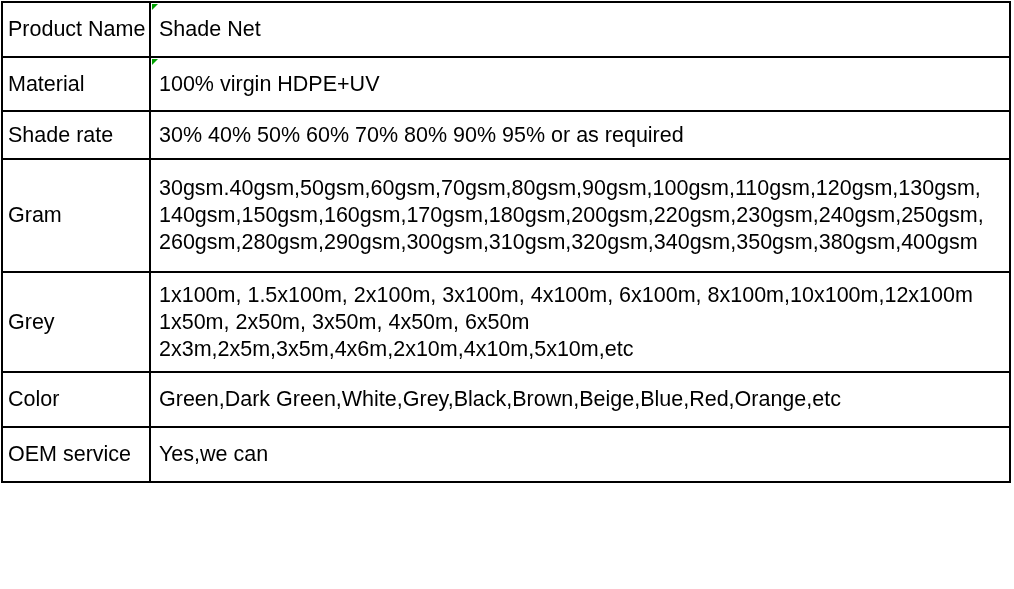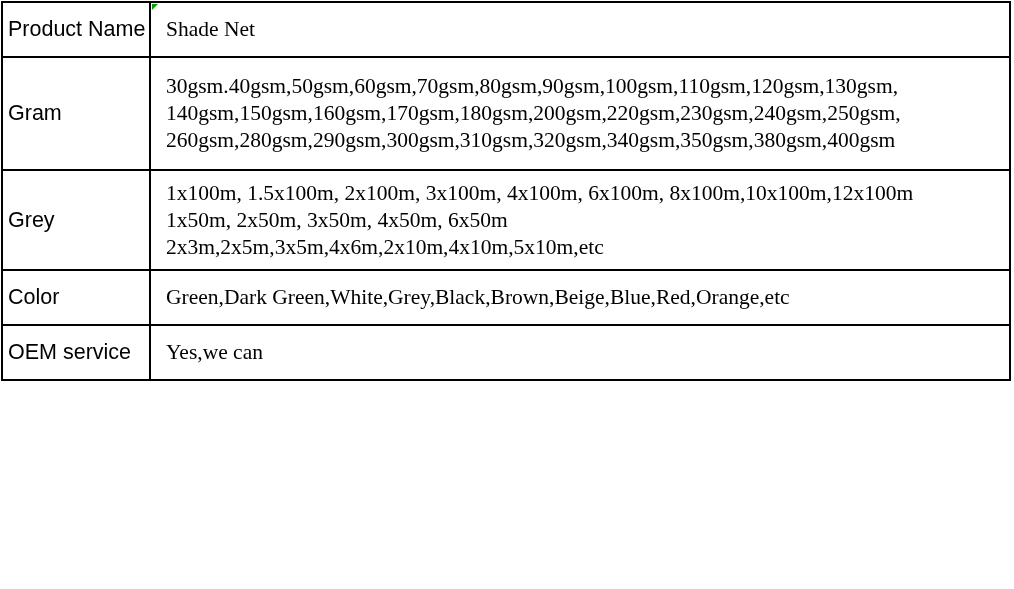--- a/index.html
+++ b/index.html
@@ -22,21 +22,21 @@
   .spec-table td{
     border:2px solid #000000;
     vertical-align:middle;
     padding:0;
     overflow:hidden;
     white-space:nowrap;
   }
   .col-label{width:148px;}
   .col-value{width:860px;}
   td.label-cell{padding-left:5px;}
-  td.value-cell{padding-left:15px;position:relative;font-family:Liberation Serif, serif;}
+  td.value-cell{padding-left:8px;position:relative;}
   .line{line-height:27px;}
   .single .line{line-height:normal;}
   
   .r0 td{height:53px;}
   .r1 td{height:52px;}
   .r2 td{height:50px;}
   .r3 td{height:46px;}
   .r4 td{height:111px;}
   .r5 td{height:98px;}
   .r6 td{height:53px;margin-left:42px;}
@@ -61,20 +61,33 @@
       <col class="col-value">
     </colgroup>
   <tbody>
     <tr class="r0">
       <td class="label-cell">Product Name</td>
       <td class="value-cell single">
         <span class="marker"></span>
         <div class="line">Shade Net</div>
       </td>
     </tr>
+    <tr class="r1">
+      <td class="label-cell">Material</td>
+      <td class="value-cell single">
+        <span class="marker"></span>
+        <div class="line">100% virgin HDPE+UV</div>
+      </td>
+    </tr>
+    <tr class="r3">
+      <td class="label-cell">Shade rate</td>
+      <td class="value-cell single">
+        <div class="line">30% 40% 50% 60% 70% 80% 90% 95% or as required</div>
+      </td>
+    </tr>
     <tr class="r4">
       <td class="label-cell">Gram</td>
       <td class="value-cell">
         <div class="line">30gsm.40gsm,50gsm,60gsm,70gsm,80gsm,90gsm,100gsm,110gsm,120gsm,130gsm,</div>
         <div class="line">140gsm,150gsm,160gsm,170gsm,180gsm,200gsm,220gsm,230gsm,240gsm,250gsm,</div>
         <div class="line">260gsm,280gsm,290gsm,300gsm,310gsm,320gsm,340gsm,350gsm,380gsm,400gsm</div>
       </td>
     </tr>
     <tr class="r5">
       <td class="label-cell">Grey</td>

